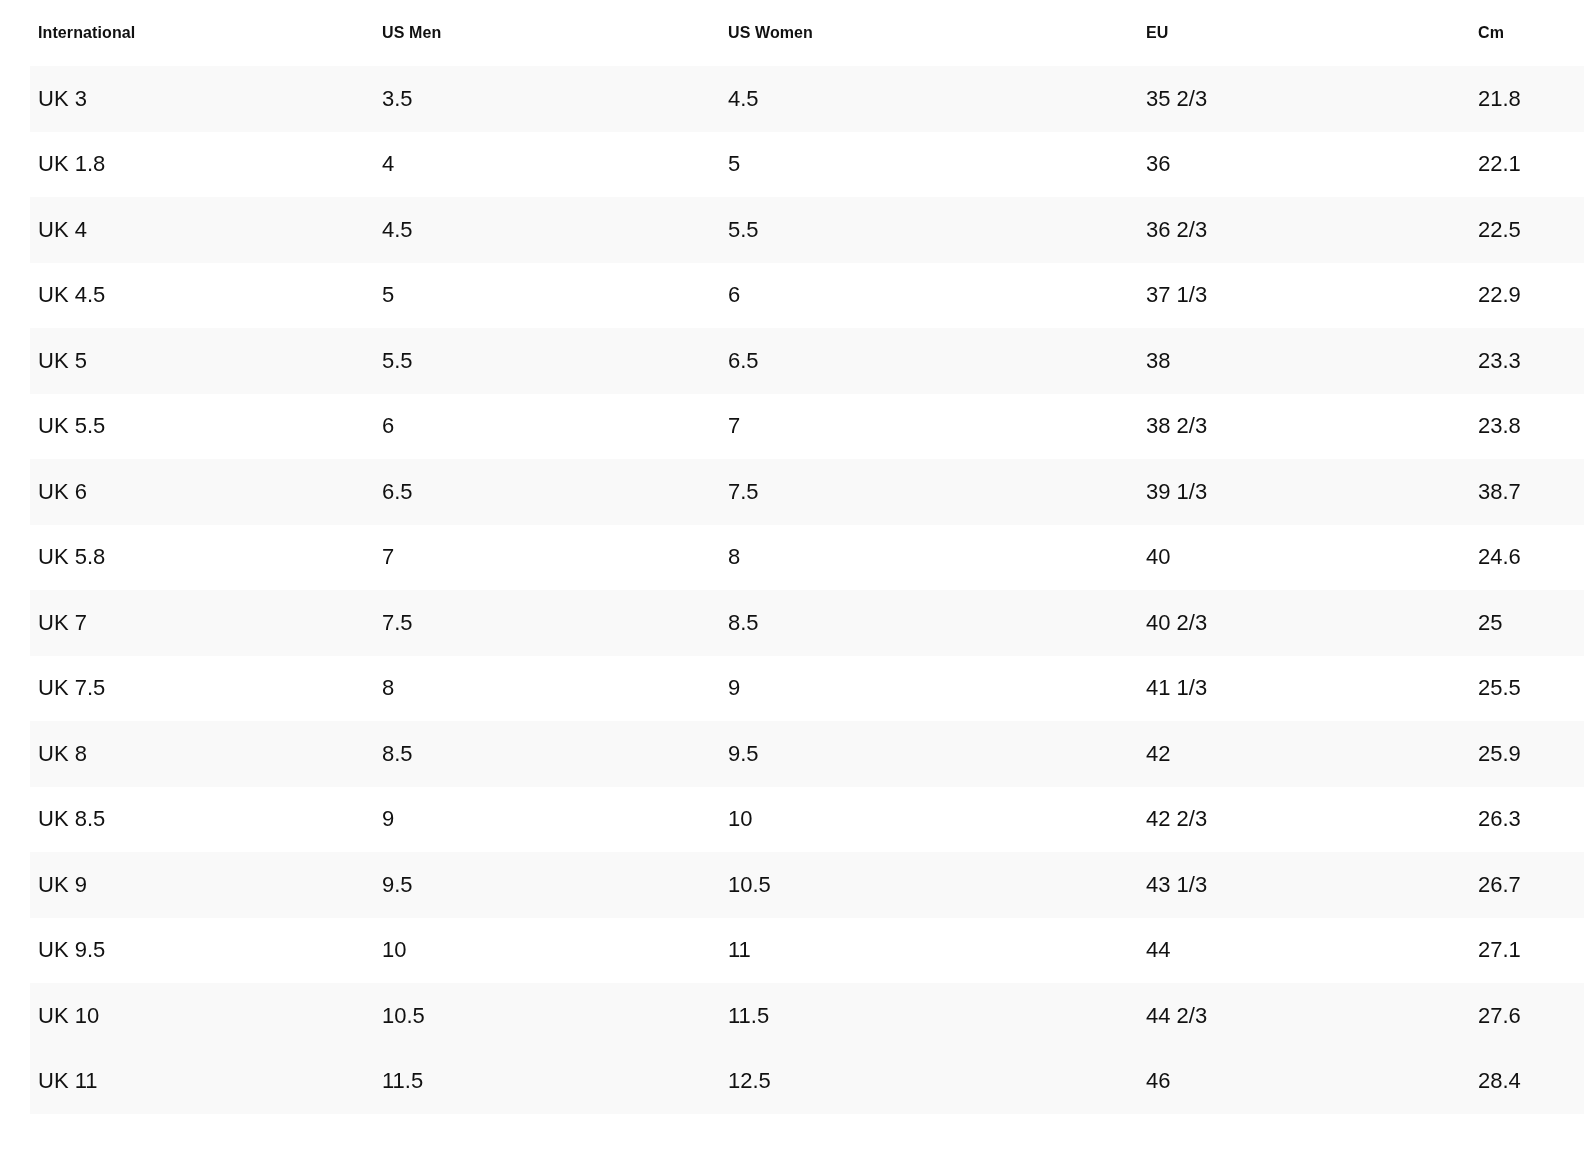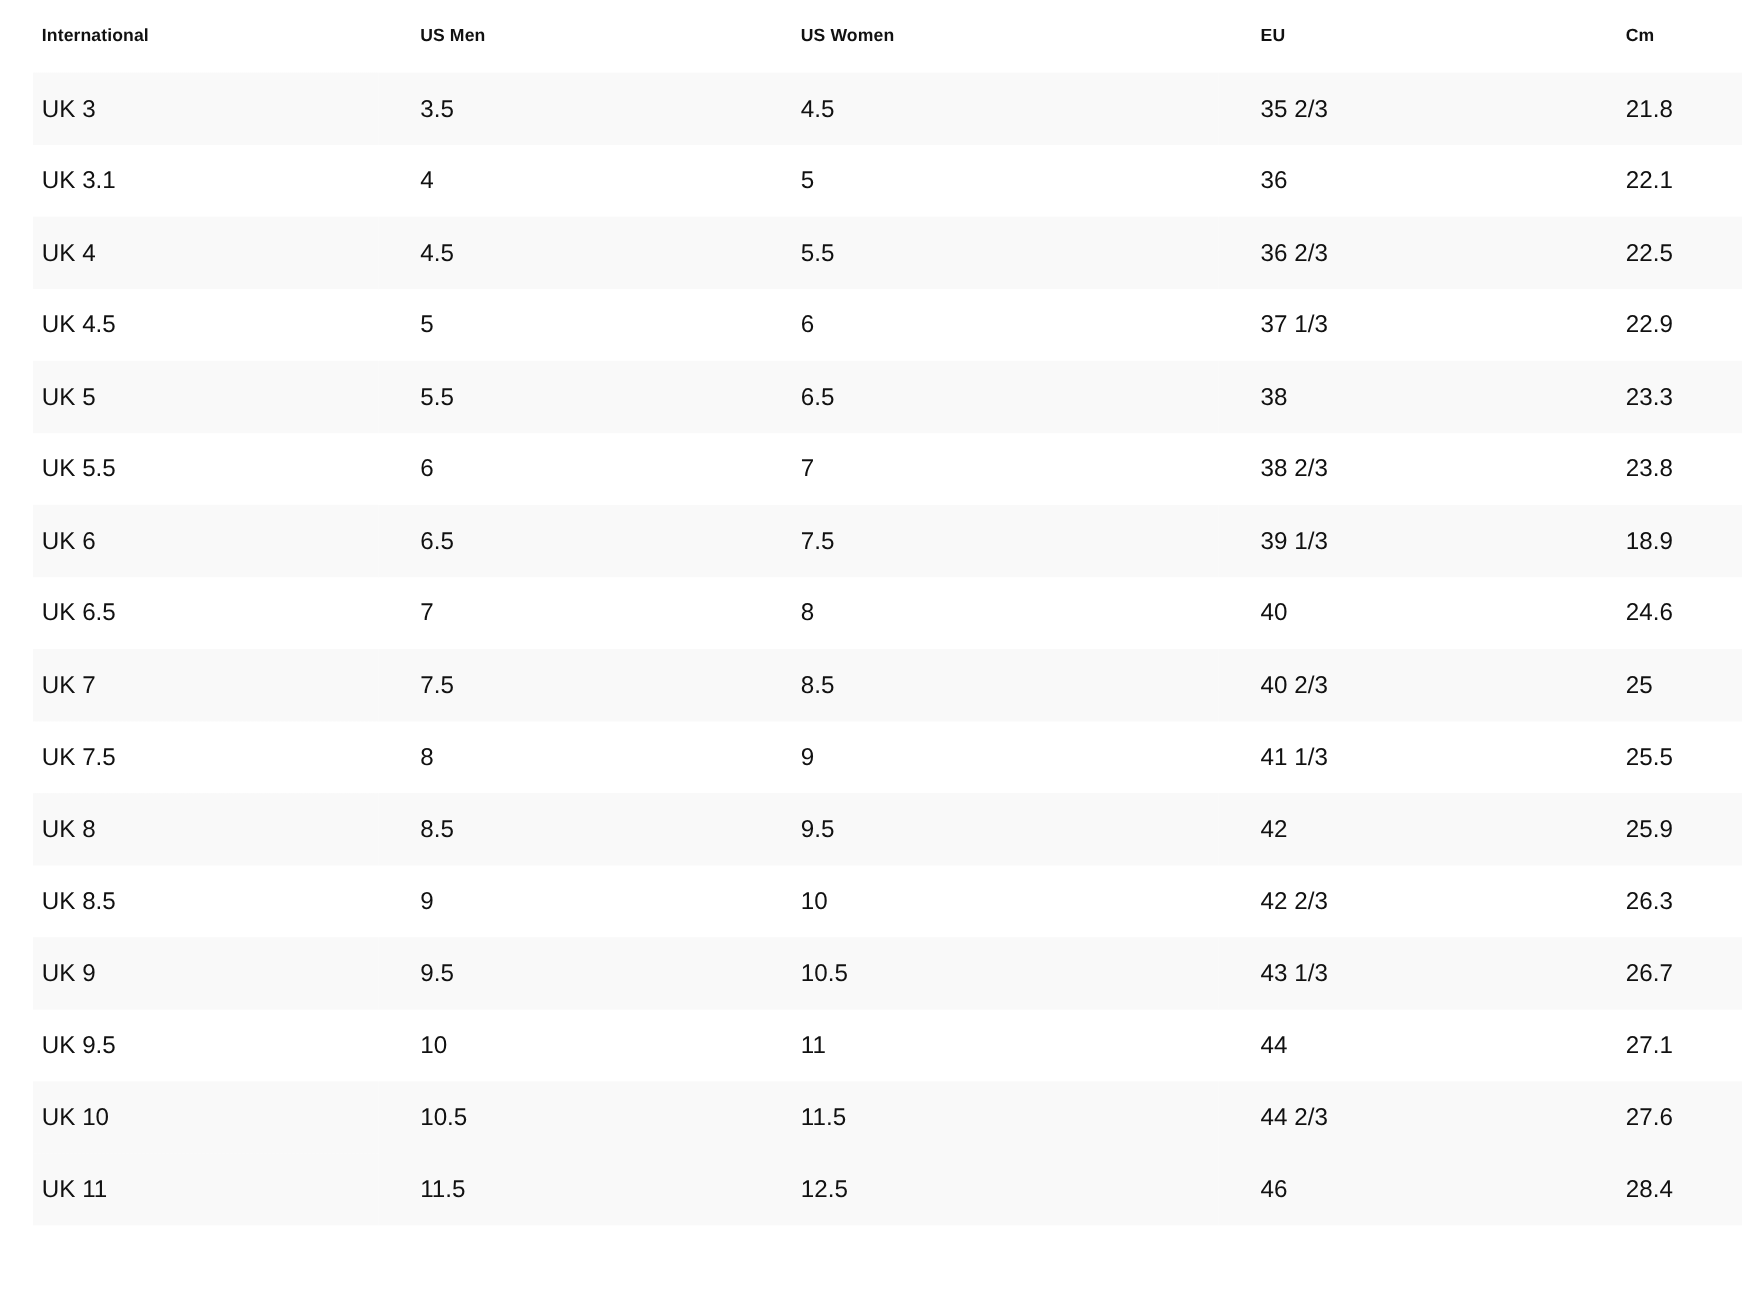--- a/index.html
+++ b/index.html
@@ -85,21 +85,21 @@
   </thead>
   <tbody id="table-body">
       <tr class="striped">
         <td>UK 3</td>
         <td>3.5</td>
         <td>4.5</td>
         <td>35 2/3</td>
         <td>21.8</td>
       </tr>
       <tr>
-        <td>UK 3.1</td>
+        <td>UK 1.8</td>
         <td>4</td>
         <td>5</td>
         <td>36</td>
         <td>22.1</td>
       </tr>
       <tr class="striped">
         <td>UK 4</td>
         <td>4.5</td>
         <td>5.5</td>
         <td>36 2/3</td>
@@ -124,24 +124,24 @@
         <td>6</td>
         <td>7</td>
         <td>38 2/3</td>
         <td>23.8</td>
       </tr>
       <tr class="striped">
         <td>UK 6</td>
         <td>6.5</td>
         <td>7.5</td>
         <td>39 1/3</td>
-        <td>18.9</td>
-      </tr>
-      <tr>
-        <td>UK 6.5</td>
+        <td>38.7</td>
+      </tr>
+      <tr>
+        <td>UK 5.8</td>
         <td>7</td>
         <td>8</td>
         <td>40</td>
         <td>24.6</td>
       </tr>
       <tr class="striped">
         <td>UK 7</td>
         <td>7.5</td>
         <td>8.5</td>
         <td>40 2/3</td>

